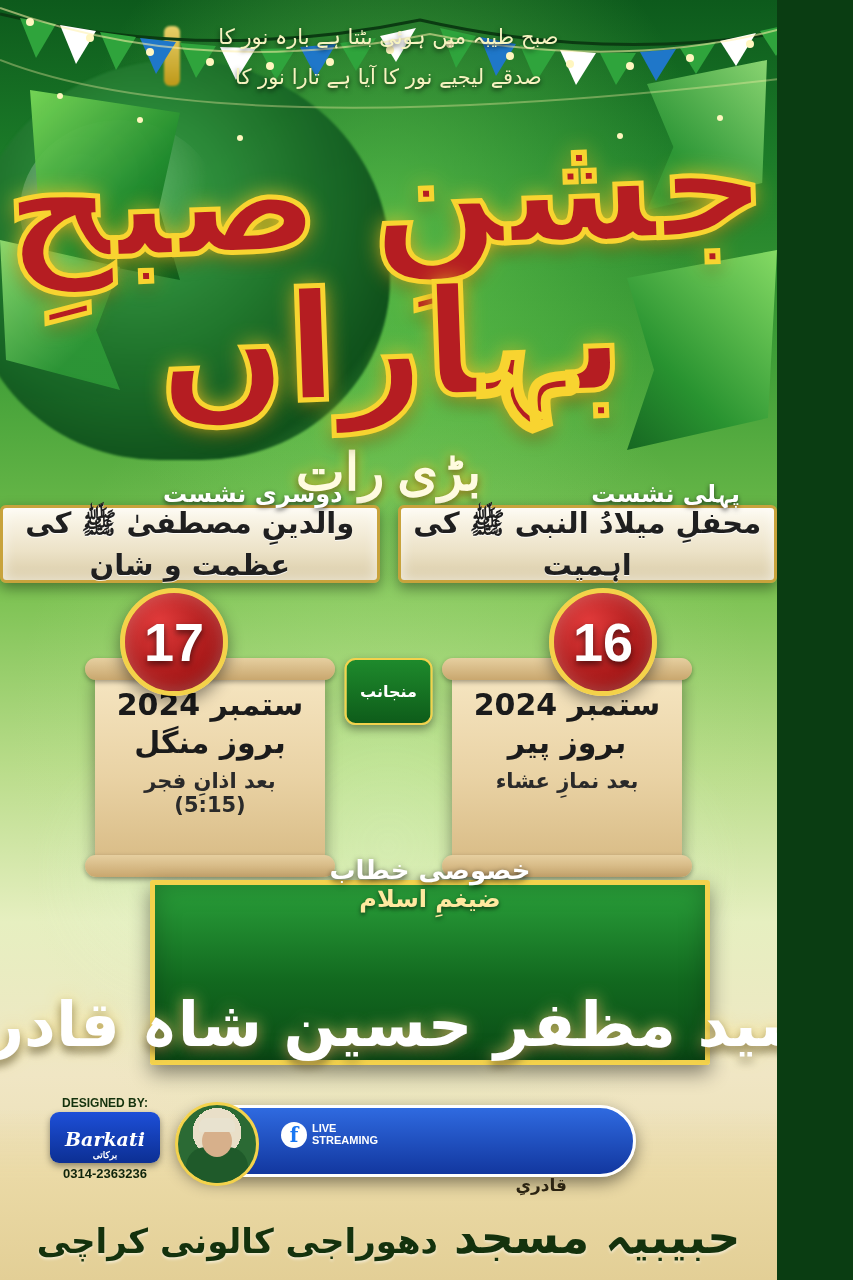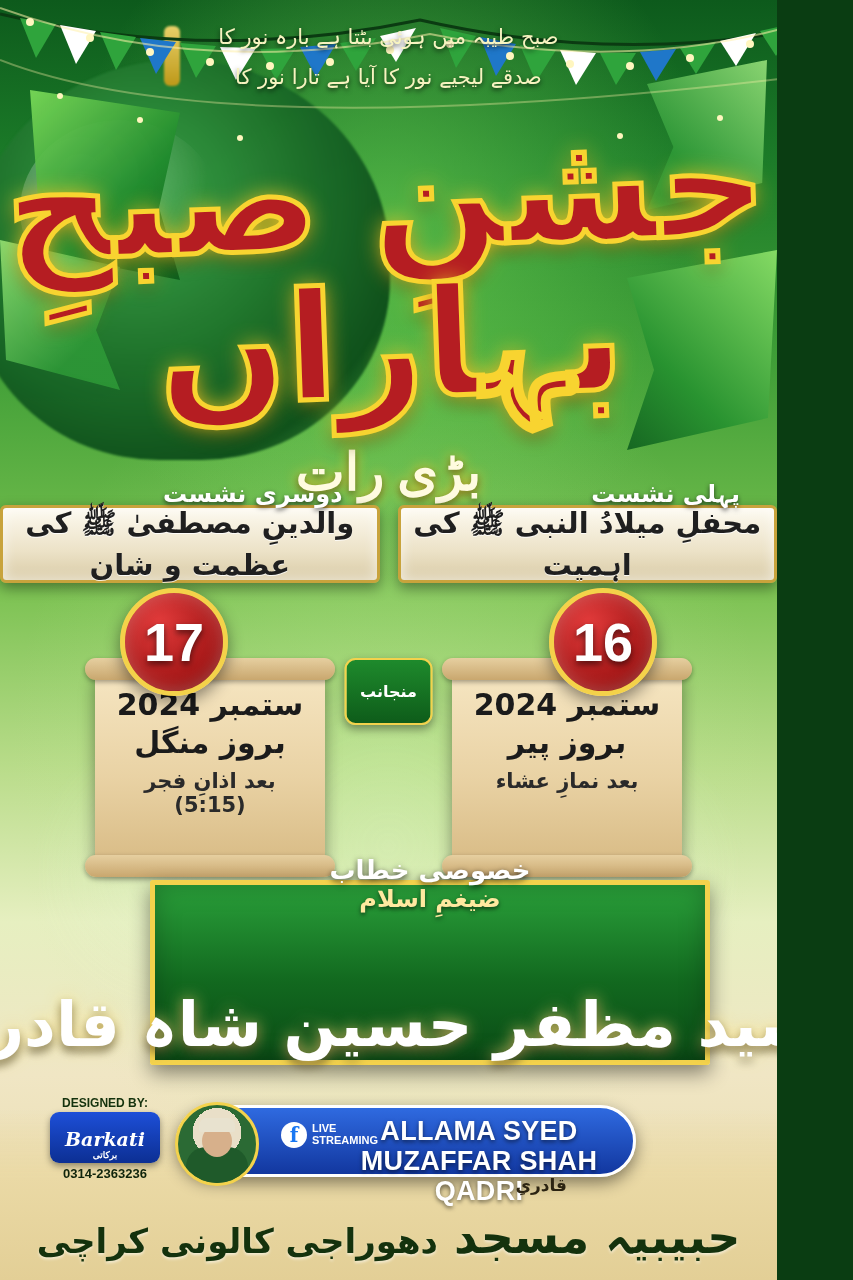--- a/index.html
+++ b/index.html
@@ -475,24 +475,20 @@
       <div class="head"></div>
       <div class="cap"></div>
     </div>
     <div class="fb-badge">
       <span class="fb-circle">f</span>
       <span class="fb-text">
         <span>LIVE</span><br>
         <span>STREAMING</span>
       </span>
     </div>
-    <div class="live-name">
-      <span>ALLAMA SYED</span><br>
-      <span>MUZAFFAR SHAH QADRI</span>
-    </div>
   </div>
 
   <div class="venue">
     <span class="venue-badge">قادریِ</span>
     <div class="venue-text">
       <span>حبیبیہ مسجد</span>
       <span class="small">دھوراجی کالونی کراچی</span>
     </div>
   </div>
 

